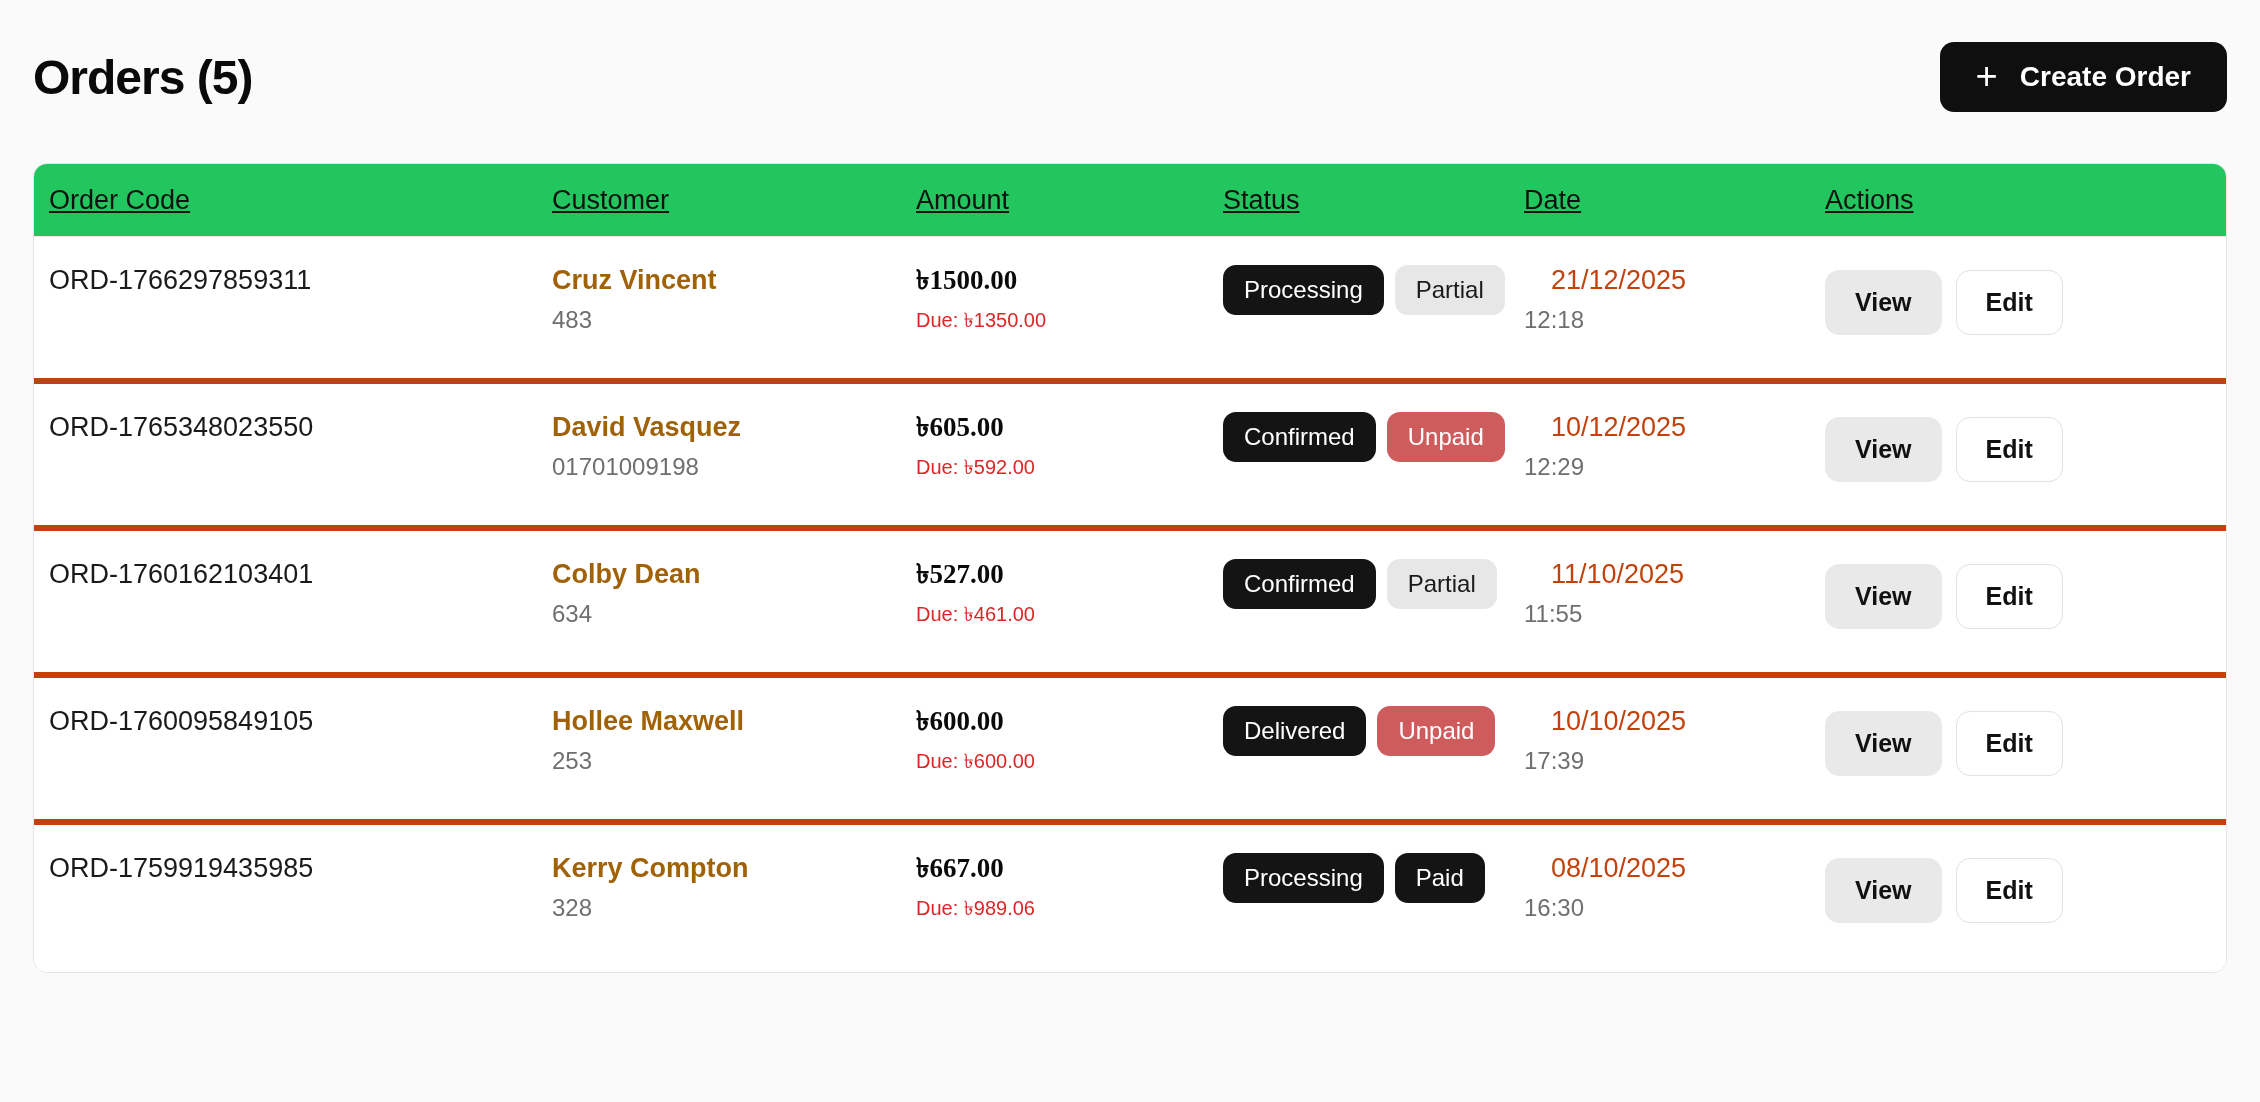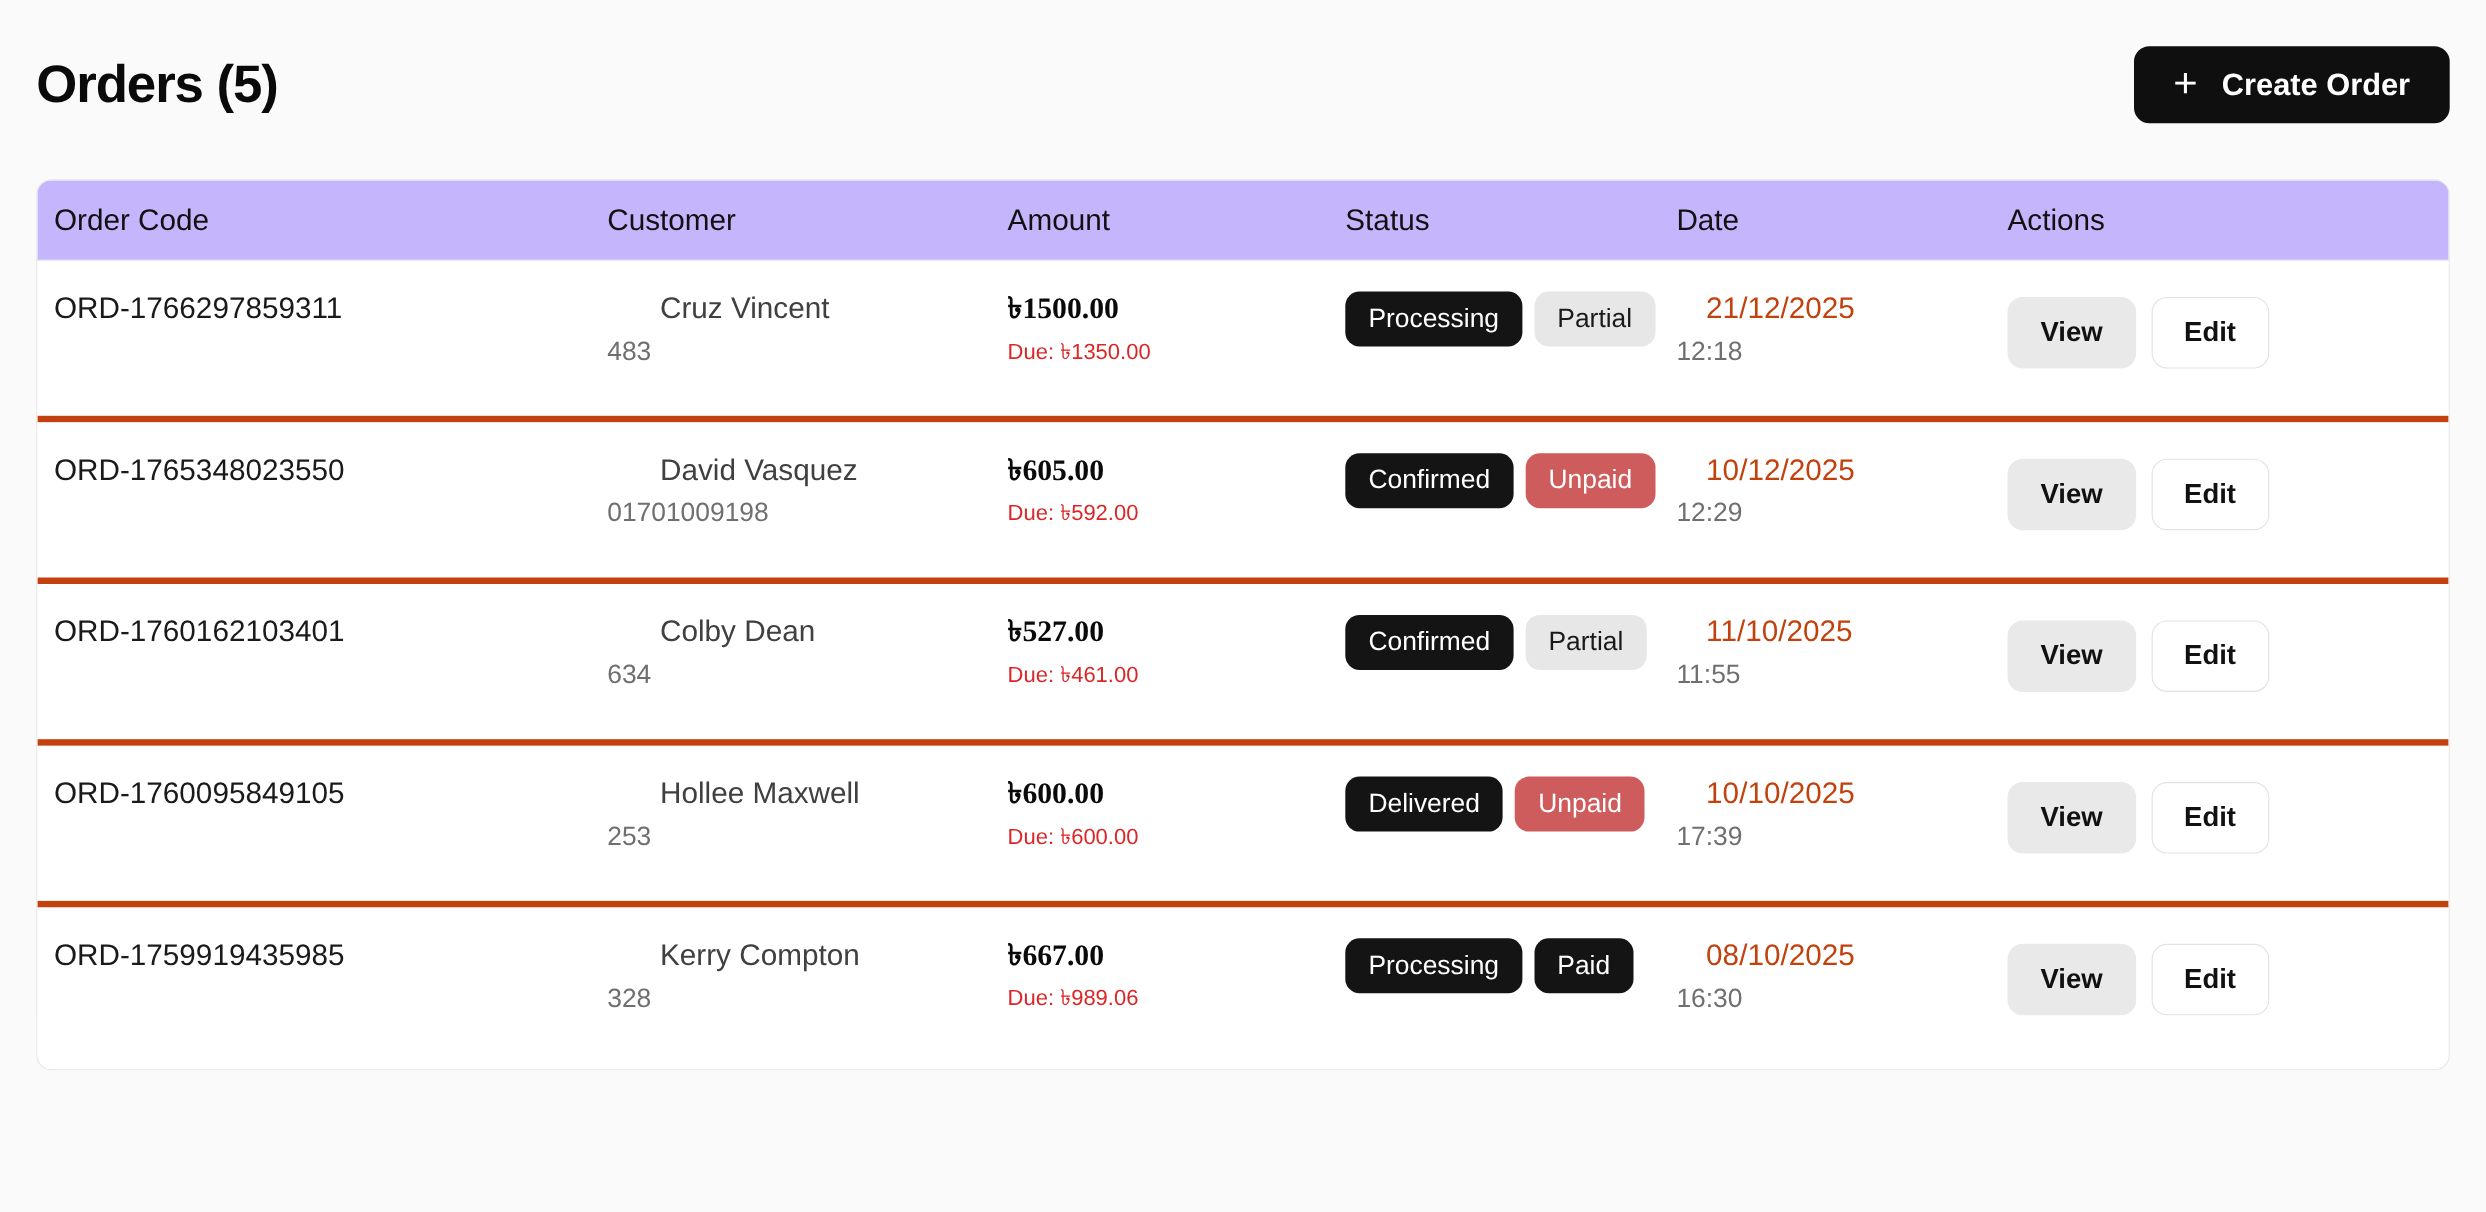--- a/index.html
+++ b/index.html
@@ -33,38 +33,39 @@
     border:1px solid #e5e5e5;
     border-radius:14px;
     overflow:hidden;
   }
   .grid-row {
     display:grid;
     grid-template-columns:503px 364px 307px 301px 301px 1fr;
     padding-left:15px;
   }
   .thead {
-    background:#c4b5fd;
+    background:#22c55e;
     height:73px;
     align-items:center;
     border-bottom:1px solid #e7e7e7;
+    text-decoration:underline;
   }
   .th { font-size:27px; font-weight:500; color:#111; }
 
   .trow {
     min-height:147px;
     padding-top:26px; padding-bottom:24px;
     border-bottom:6px solid #c2410c;
     background:#fff;
   }
   .trow:last-child { border-bottom:none; }
 
   .cell { font-size:27px; line-height:34px; }
   .code { color:#1a1a1a; }
-  .customer .name { font-weight:400; color:#404040;margin-left:48px; }
+  .customer .name { font-weight:700; color:#a16207; }
   .sub { font-size:24px; line-height:30px; color:#6f6f6f; margin-top:8px; }
   .amount .total { font-weight:700; color:#0a0a0a;font-family:Liberation Serif, serif; }
   .amount .due { font-size:20px; line-height:30px; color:#dc2626; margin-top:8px; }
   .date .d { color:#c2410c;margin-left:27px; }
 
   .status-cell { display:flex; flex-direction:row; align-items:flex-start; gap:11px; margin-top:2px; }
   .badge {
     display:inline-block; font-size:24px; line-height:1;
     padding:13px 21px; border-radius:13px; white-space:nowrap;
   }

